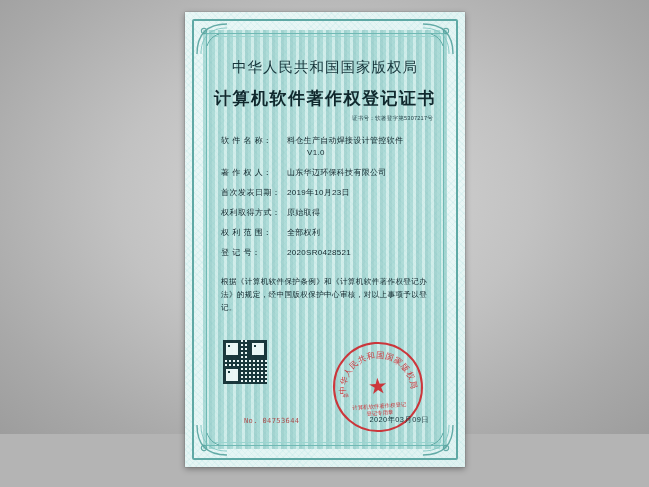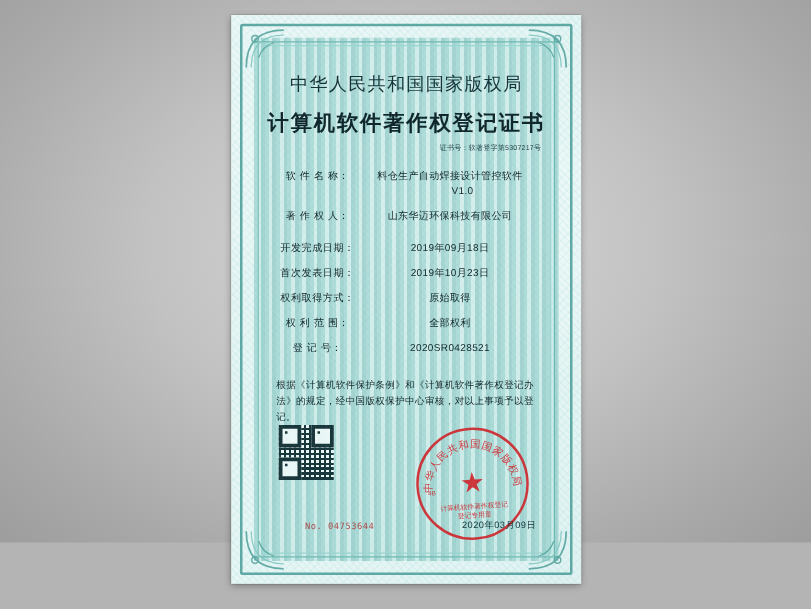--- a/index.html
+++ b/index.html
@@ -107,21 +107,20 @@
     padding-right: 4px;
     font-size: 5.6px;
     color: #1d3b41;
     letter-spacing: .2px;
   }
 
   .fields {
     margin-top: 12px;
     padding-left: 8px;
     padding-right: 4px;
-    text-align: center;
   }
   .row {
     display: flex;
     align-items: flex-start;
     margin-bottom: 8px;
     font-size: 8px;
     color: #12282d;
     line-height: 12px;
   }
   .row .lbl {
@@ -305,24 +304,20 @@
             <span>料仓生产自动焊接设计管控软件</span>
             <span class="second">V1.0</span>
           </div>
         </div>
 
         <div class="row">
           <div class="lbl">著 作 权 人：</div>
           <div class="val">山东华迈环保科技有限公司</div>
         </div>
 
-        <div class="row gap-top">
-          <div class="lbl">开发完成日期：</div>
-          <div class="val">2019年09月18日</div>
-        </div>
 
         <div class="row">
           <div class="lbl">首次发表日期：</div>
           <div class="val">2019年10月23日</div>
         </div>
 
         <div class="row">
           <div class="lbl">权利取得方式：</div>
           <div class="val">原始取得</div>
         </div>

